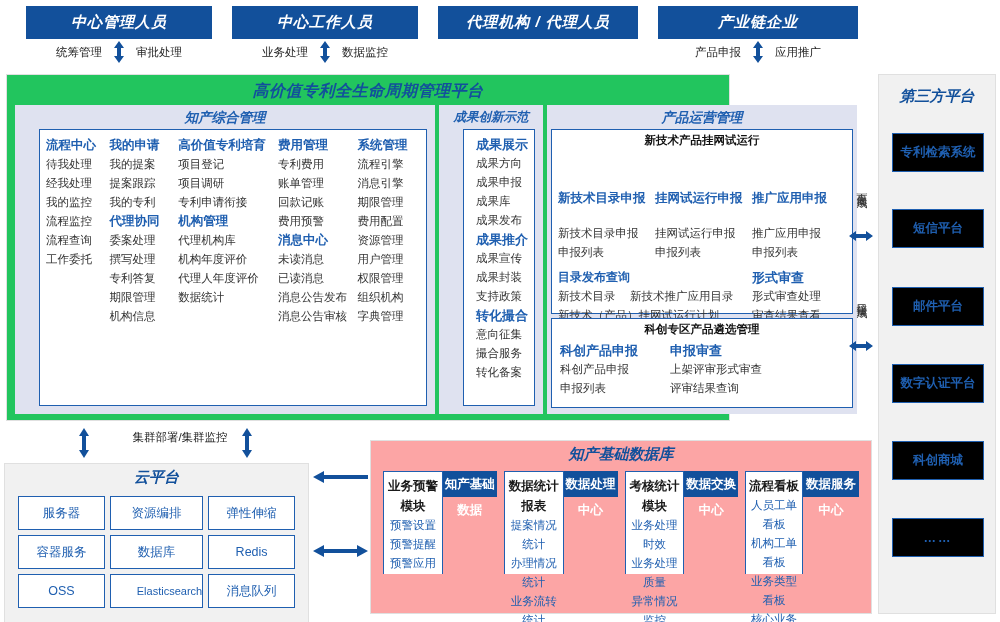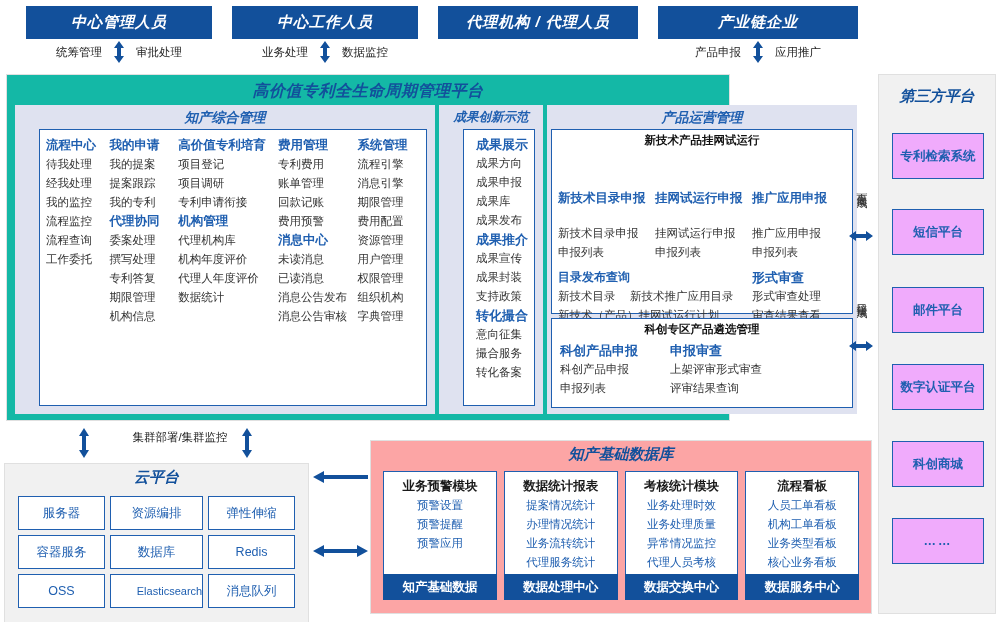--- a/index.html
+++ b/index.html
@@ -21,21 +21,21 @@
     display:flex; align-items:center; justify-content:center;
     height:26px; font-size:11.5px; color:#222; gap:6px;
   }
   .role-sub .lbl{ width:54px; text-align:center; }
   .ud-arrow{ width:14px; height:22px; position:relative; flex:0 0 14px;}
   .ud-arrow svg{ display:block; }
 
   
   #platform-panel{
     left:6px; top:74px; width:724px; height:347px;
-    background:#14b8a6; border:1px solid #e0e0e0;
+    background:#22c55e; border:1px solid #e0e0e0;
   }
   #platform-title{
     text-align:center; font-size:16px; font-weight:bold; font-style:italic;
     color:#12509b; padding-top:6px; letter-spacing:.5px;
   }
 
   .group{ position:absolute; background:#dfe2f0; }
   .group-title{
     text-align:center; font-size:13.5px; font-weight:bold; font-style:italic;
     color:#1f5fb0; padding:4px 0 3px;
@@ -64,22 +64,22 @@
   
   #third-panel{
     left:878px; top:74px; width:118px; height:540px;
     background:#f1f1f1; border:1px solid #e0e0e0;
   }
   #third-title{
     text-align:center; font-size:15px; font-weight:bold; font-style:italic;
     color:#12509b; padding-top:12px;
   }
   .tp-item{
-    position:absolute; left:13px; width:92px; height:46px;
-    border:1.5px solid #1f5fb0; background:#f0abfc; color:#1f5fb0;
+    position:absolute; left:13px; width:92px; height:39px;
+    border:1.5px solid #1f5fb0; background:#000000; color:#1f5fb0;
     display:flex; align-items:center; justify-content:center;
     font-size:12.5px; font-weight:bold;
   }
   .tp-item.dots{ color:#1f5fb0; letter-spacing:2px; font-weight:bold; }
 
   
   #cloud-panel{
     left:4px; top:463px; width:305px; height:169px;
     background:#f1f1f1; border:1px solid #e0e0e0;
   }
@@ -107,21 +107,21 @@
     background:#fca5a5; border:1px solid #e0e0e0;
   }
   #db-title{
     text-align:center; font-size:15px; font-weight:bold; font-style:italic;
     color:#12509b; padding-top:4px;
   }
   #db-cols{
     position:absolute; left:12px; top:30px; right:12px;
     display:grid; grid-template-columns:repeat(4,1fr); gap:7px;
   }
-  .db-col{ display:flex; flex-direction:column; }
+  .db-col{ display:flex; flex-direction:row; }
   .db-top{
     border:1.5px solid #1f5fb0; border-bottom:none; background:#fff;
     padding:4px 2px 5px; text-align:center; height:103px;
   }
   .db-hd{ font-size:12.5px; font-weight:bold; color:#1a1a1a; line-height:20px;}
   .db-it{ font-size:11.5px; color:#1f5fb0; line-height:19px;}
   .db-foot{
     background:#12509b; color:#fff; font-size:12.5px; font-weight:bold;
     text-align:center; height:26px; line-height:26px;
   }

